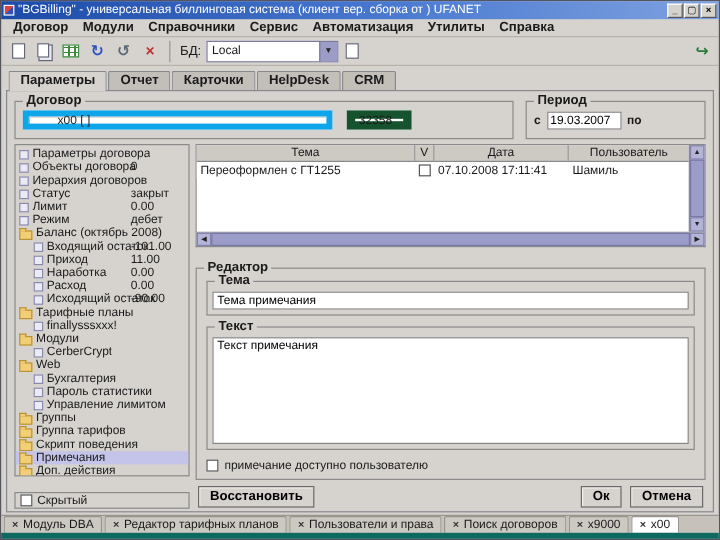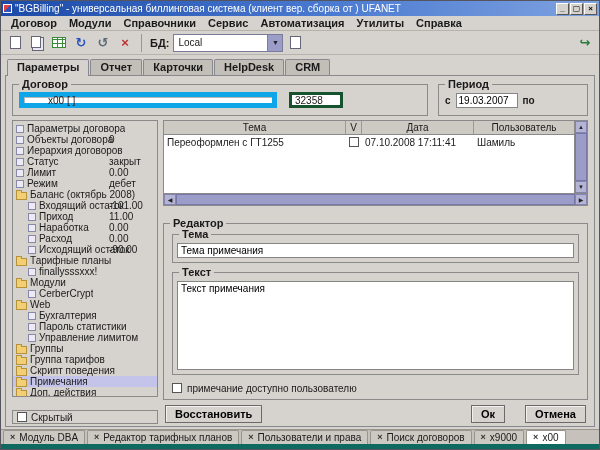--- a/index.html
+++ b/index.html
@@ -16,39 +16,39 @@
   .menubar{height:15px;flex:none;display:flex;align-items:center;padding:0 4px;border-bottom:1px solid #b6b2ac}
   .menu-item{padding:0 6px;font-weight:bold;font-size:11px;white-space:nowrap}
   .toolbar{height:24px;flex:none;display:flex;align-items:center;gap:2px;padding:0 4px;border-bottom:1px solid #b6b2ac}
   .tbtn{width:20px;height:20px;display:flex;align-items:center;justify-content:center;flex:none}
   .glyph{font-size:13px;font-weight:bold;line-height:1}
   .g-blue{color:#2a50c0}.g-gray{color:#5a6a78}.g-red{color:#c03030}.g-green{color:#2a7a3a}
   .icon-page{width:11px;height:13px;background:#fff;border:1px solid #667}
   .icon-pages{width:10px;height:12px;background:#fff;border:1px solid #667;box-shadow:2px 2px 0 #e8e8f0,2px 2px 0 1px #667;margin:-2px 2px 0 0}
   .icon-table{width:14px;height:11px;border:1px solid #3a8a3a;background-color:#fff;background-image:repeating-linear-gradient(0deg,transparent 0 3px,#3a8a3a 3px 4px),repeating-linear-gradient(90deg,transparent 0 4px,#3a8a3a 4px 5px)}
   .tsep{width:1px;height:18px;background:#9a968f;margin:0 4px;flex:none}
-  .db-label{font-weight:bold;margin:0 2px;flex:none}
+  .db-label{font-weight:normal;margin:0 2px;flex:none}
   .combo{display:flex;align-items:center;width:110px;height:18px;border:1px solid #7a7a9a;background:#fff;padding-left:4px;flex:none}
   .combo-value{flex:1;font-size:10px}
   .combo-arrow{width:15px;height:16px;background:#9c9cc8;border-left:1px solid #7a7a9a;display:flex;align-items:center;justify-content:center;font-size:7px;color:#222}
   .flex-spacer{flex:1}
   
   .workspace{flex:1;display:flex;flex-direction:column;padding:3px 4px 2px;min-height:0}
   .main-tabs{flex:none;height:17px;display:flex;align-items:flex-end;gap:1px;padding-left:2px}
   .tab{padding:1px 9px 2px;font-weight:bold;font-size:11px;background:#c2beb8;border:1px solid #88888f;border-bottom:none;border-radius:2px 2px 0 0;white-space:nowrap}
   .tab.active{background:#d6d3ce;position:relative;z-index:2}
   .tab.active::after{content:"";position:absolute;left:0;right:0;bottom:-1px;height:1px;background:#d6d3ce}
   .tab-pane{flex:1;border:1px solid #88888f;display:flex;flex-direction:column;padding:6px 4px 2px;min-height:0}
   
   .groupbox{position:relative;border:1px solid #8a8a8a}
   .gb-label{position:absolute;top:-7px;left:6px;background:#d6d3ce;padding:0 3px;font-weight:bold;font-size:11px;line-height:12px;white-space:nowrap}
   .top-row{flex:none;height:32px;display:flex;gap:10px;margin:2px 2px 4px}
   .contract-box{flex:1;display:flex;align-items:center;gap:12px;padding:0 6px}
   .contract-field{flex:0 0 258px;height:16px;background:#fff;border:5px solid #0ea5e9;box-shadow:inset 1px 1px 0 #b8b8b8;display:flex;align-items:center;padding-left:24px;font-size:10px}
-  .contract-number{width:54px;height:16px;background:#fff;border:3px solid #14532d;display:flex;align-items:center;padding-left:3px;font-size:10px}
+  .contract-number{width:54px;height:16px;background:#fff;border:7px solid #14532d;display:flex;align-items:center;padding-left:3px;font-size:10px}
   .period-box{flex:0 0 150px;display:flex;align-items:center;gap:5px;padding:0 6px}
   .plabel{font-size:10px;font-weight:bold}
   .date-field{width:62px;height:15px;border:1px solid #858585;background:#fff;font-family:inherit;font-size:10px;padding:0 2px}
   
   .split{flex:1;display:flex;gap:5px;min-height:0;margin:0 2px}
   .left-col{flex:0 0 146px;display:flex;flex-direction:column;gap:13px;min-height:0}
   .tree-panel{flex:1;border:1px solid #8a8a8a;overflow:hidden;padding:2px 0}
   .tree-item{position:relative;display:flex;align-items:center;height:11px;padding-left:3px;font-size:10px;white-space:nowrap;cursor:default}
   .tree-item.ind1{padding-left:15px}
   .tree-item.selected{background:#c4c4ea}
@@ -77,21 +77,21 @@
   .hscroll .sarrow{width:12px;height:auto}
   .hthumb{flex:1;background:#9c9cc8;border:1px solid #7878a8}
   
   .editor-box{flex:1;margin-top:17px;padding:10px 6px 3px;display:flex;flex-direction:column;min-height:0}
   .theme-box{flex:none;margin:0 2px;padding:8px 4px 4px}
   .theme-box input{width:100%;height:15px;border:1px solid #858585;background:#fff;font-family:inherit;font-size:10px;padding:0 3px}
   .text-box{flex:1;margin:9px 2px 0;padding:8px 4px 4px;display:flex;min-height:0}
   .text-box textarea{flex:1;border:1px solid #858585;background:#fff;font-family:inherit;font-size:10px;padding:1px 3px;resize:none}
   .checkbox-row{flex:none;height:16px;display:flex;align-items:center;gap:5px;margin-top:5px;padding-left:2px}
   .cb-label{font-size:10px}
-  .button-row{flex:none;height:24px;display:flex;align-items:center;gap:20px;padding:4px 2px 1px}
+  .button-row{flex:none;height:24px;display:flex;align-items:center;gap:7px;padding:4px 2px 1px}
   .btn{height:18px;padding:0 9px;background:#d6d3ce;border:1px solid #6a6a6a;box-shadow:inset 1px 1px 0 #f2f0ec;font-family:inherit;font-weight:bold;font-size:11px;cursor:default}
   
   .bottom-tabs{flex:none;height:15px;display:flex;align-items:flex-end;gap:2px;background:#c6c2bb;border-top:1px solid #9a968f;padding:1px 2px 0}
   .btab{display:flex;align-items:center;gap:4px;height:14px;padding:0 6px;font-size:10px;background:#ccc8c2;border:1px solid #98948e;border-bottom:none;border-radius:2px 2px 0 0;white-space:nowrap}
   .btab.active{background:#fff}
   .btab-close{font-size:9px;font-weight:bold;color:#333;line-height:1}
   .desktop-strip{flex:none;height:5px;background:#0e6a60}
 </style>
 </head>
 <body>

